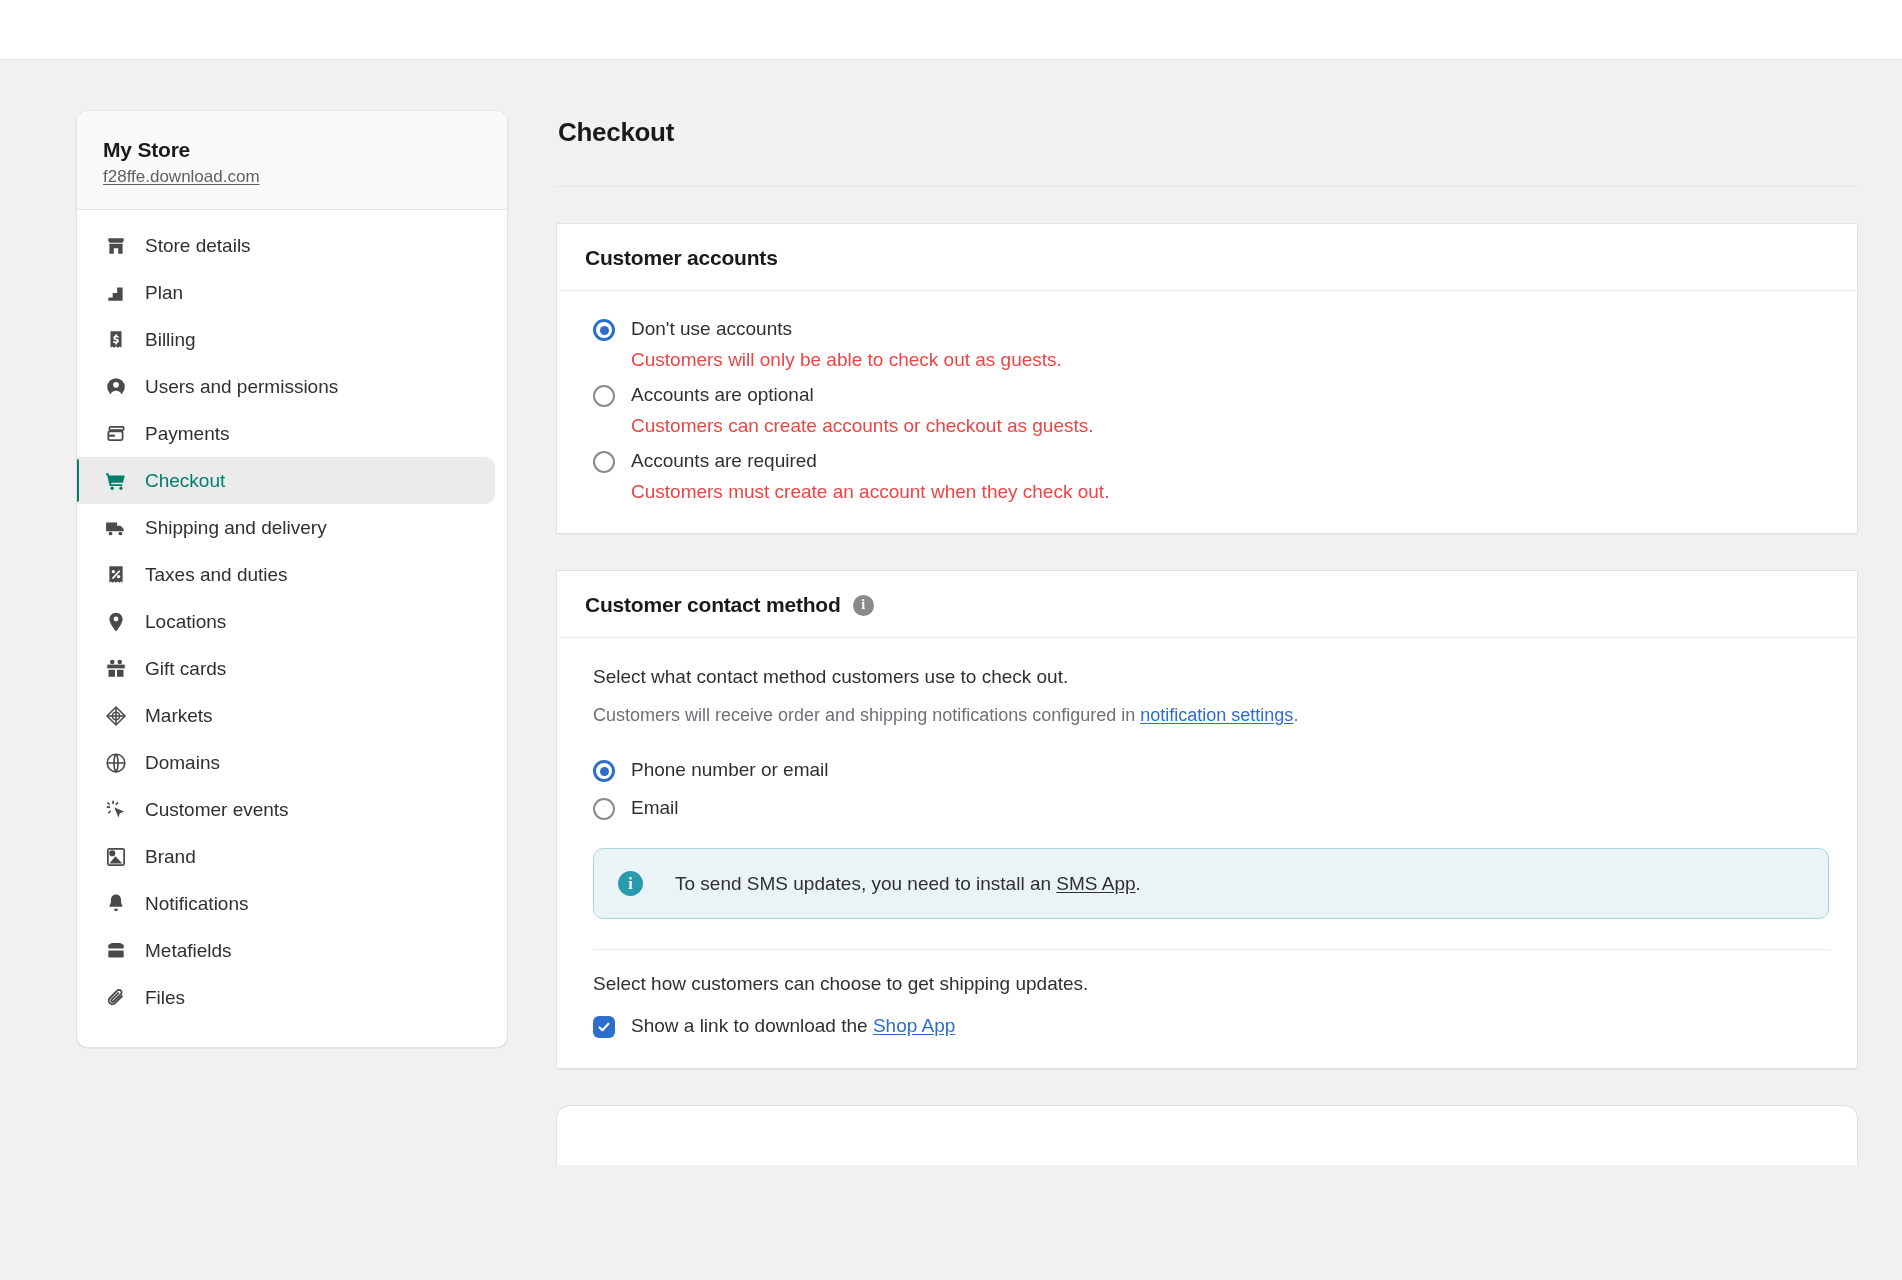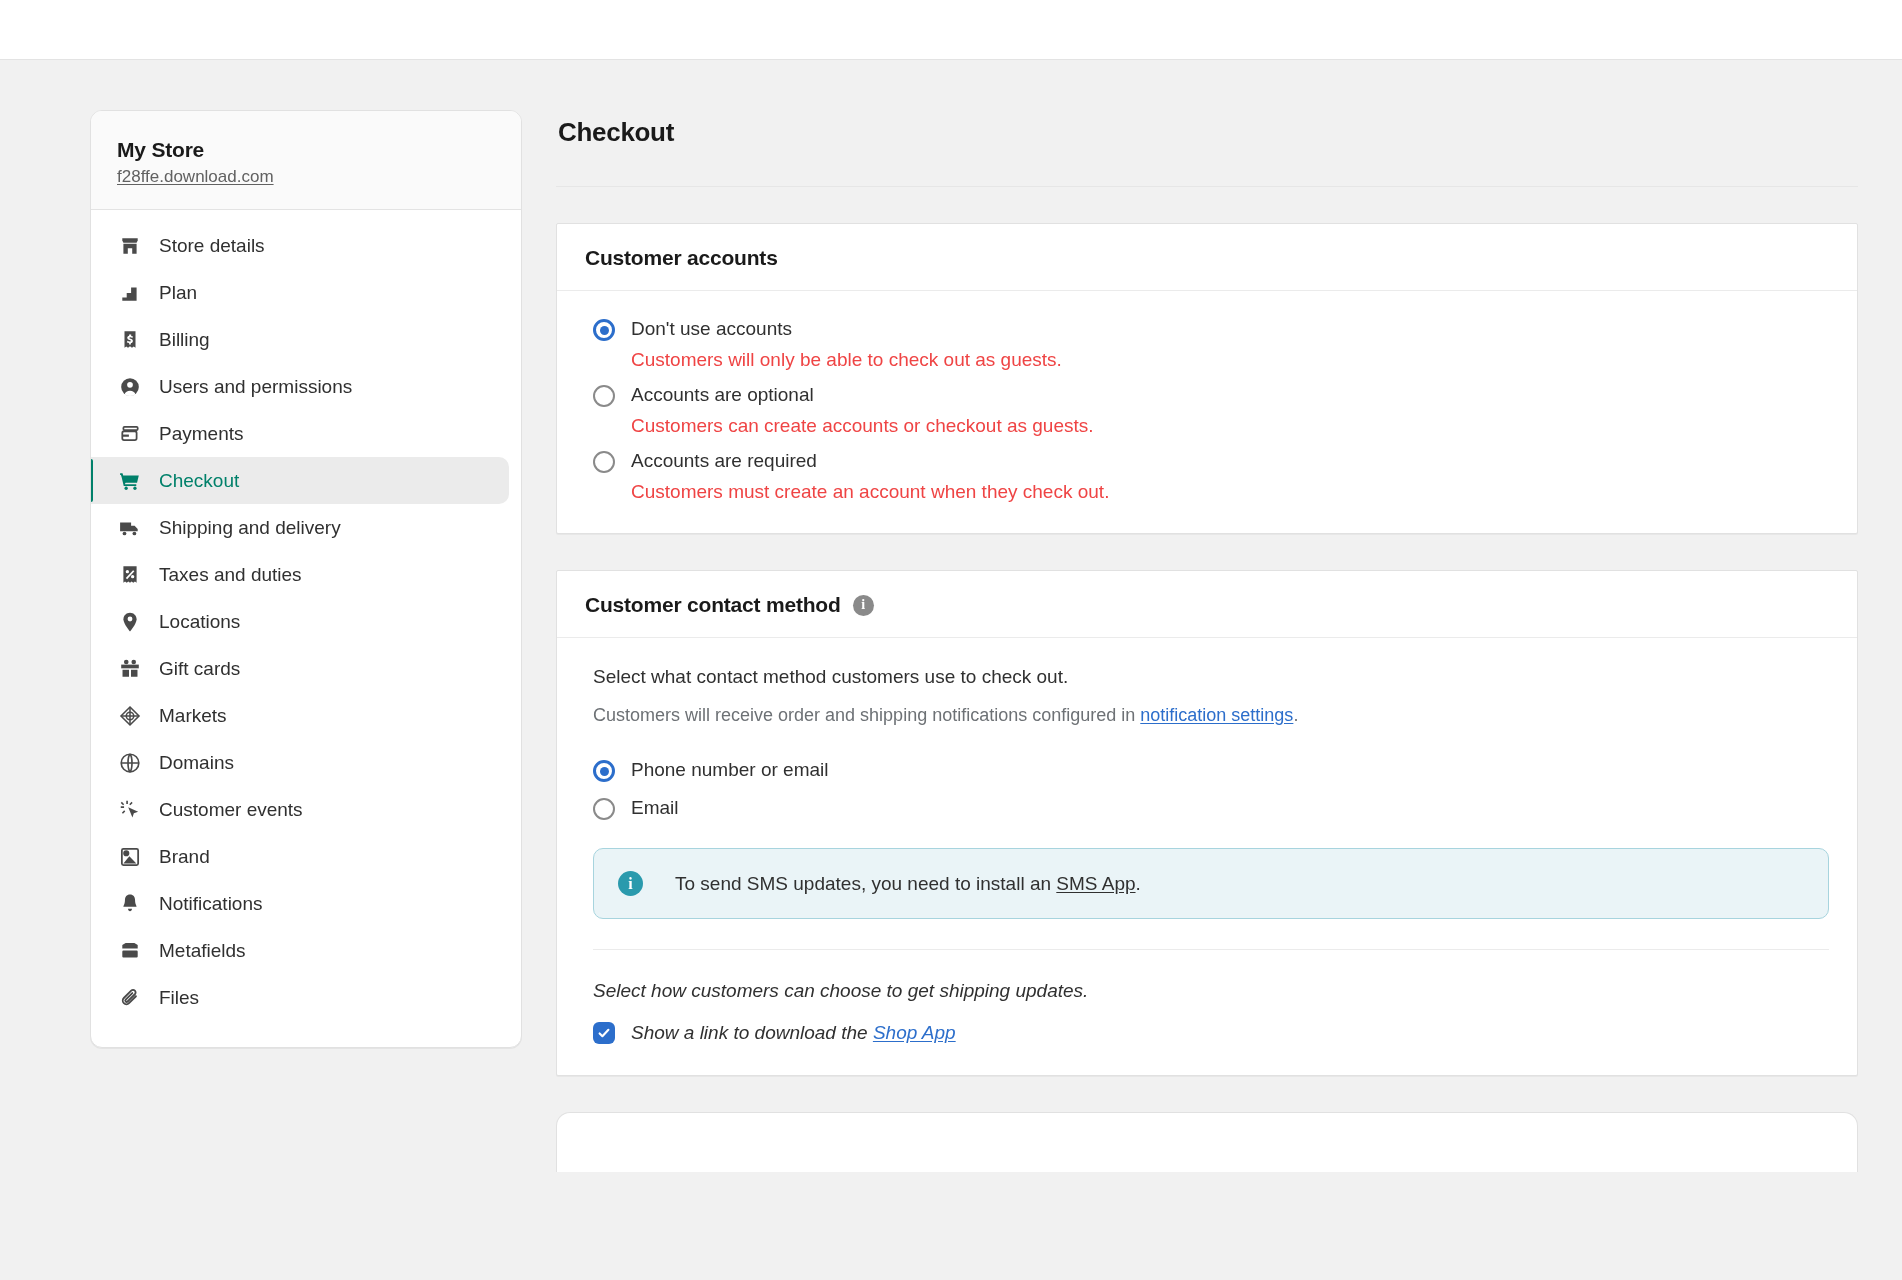--- a/index.html
+++ b/index.html
@@ -22,21 +22,21 @@
 
   
   .page {
     position: absolute; top: 60px; left: 0;
     width: 1902px; height: 1220px;
     background: #f1f1f1;
   }
 
   
   .sidebar {
-    position: absolute; left: 90px; top: 50px;
+    position: absolute; left: 76px; top: 50px;
     width: 432px;
     background: #ffffff;
     border: 1px solid #e1e1e1;
     border-radius: 12px;
     box-shadow: 0 1px 0 rgba(0,0,0,0.05);
     overflow: hidden;
   }
   .store-head {
     padding: 26px 26px 22px 26px;
     background: #fafafa;
@@ -199,22 +199,22 @@
   .banner-text {
     margin-left: 32px;
     font-size: 19px; color: #303030; line-height: 24px;
   }
   a.link-dark {
     color: #303030; text-decoration: underline;
     text-underline-offset: 2px; cursor: pointer;
   }
 
   .section-rule { margin-top: 30px; height: 1px; background: #ebebeb; }
-  .shipping-block { margin-top: 28px; font-style: italic; }
-  .check-row { display: flex; align-items: center; margin-top: 18px; }
+  .shipping-block { margin-top: 21px; }
+  .check-row { display: flex; align-items: flex-end; margin-top: 18px; }
   .checkbox {
     width: 22px; height: 22px; border-radius: 6px;
     background: #2c6ecb;
     display: flex; align-items: center; justify-content: center;
     flex: 0 0 22px; cursor: pointer;
   }
   .checkbox svg { display: block; }
   .check-label {
     margin-left: 16px;
     font-size: 19px; color: #303030; line-height: 24px;

